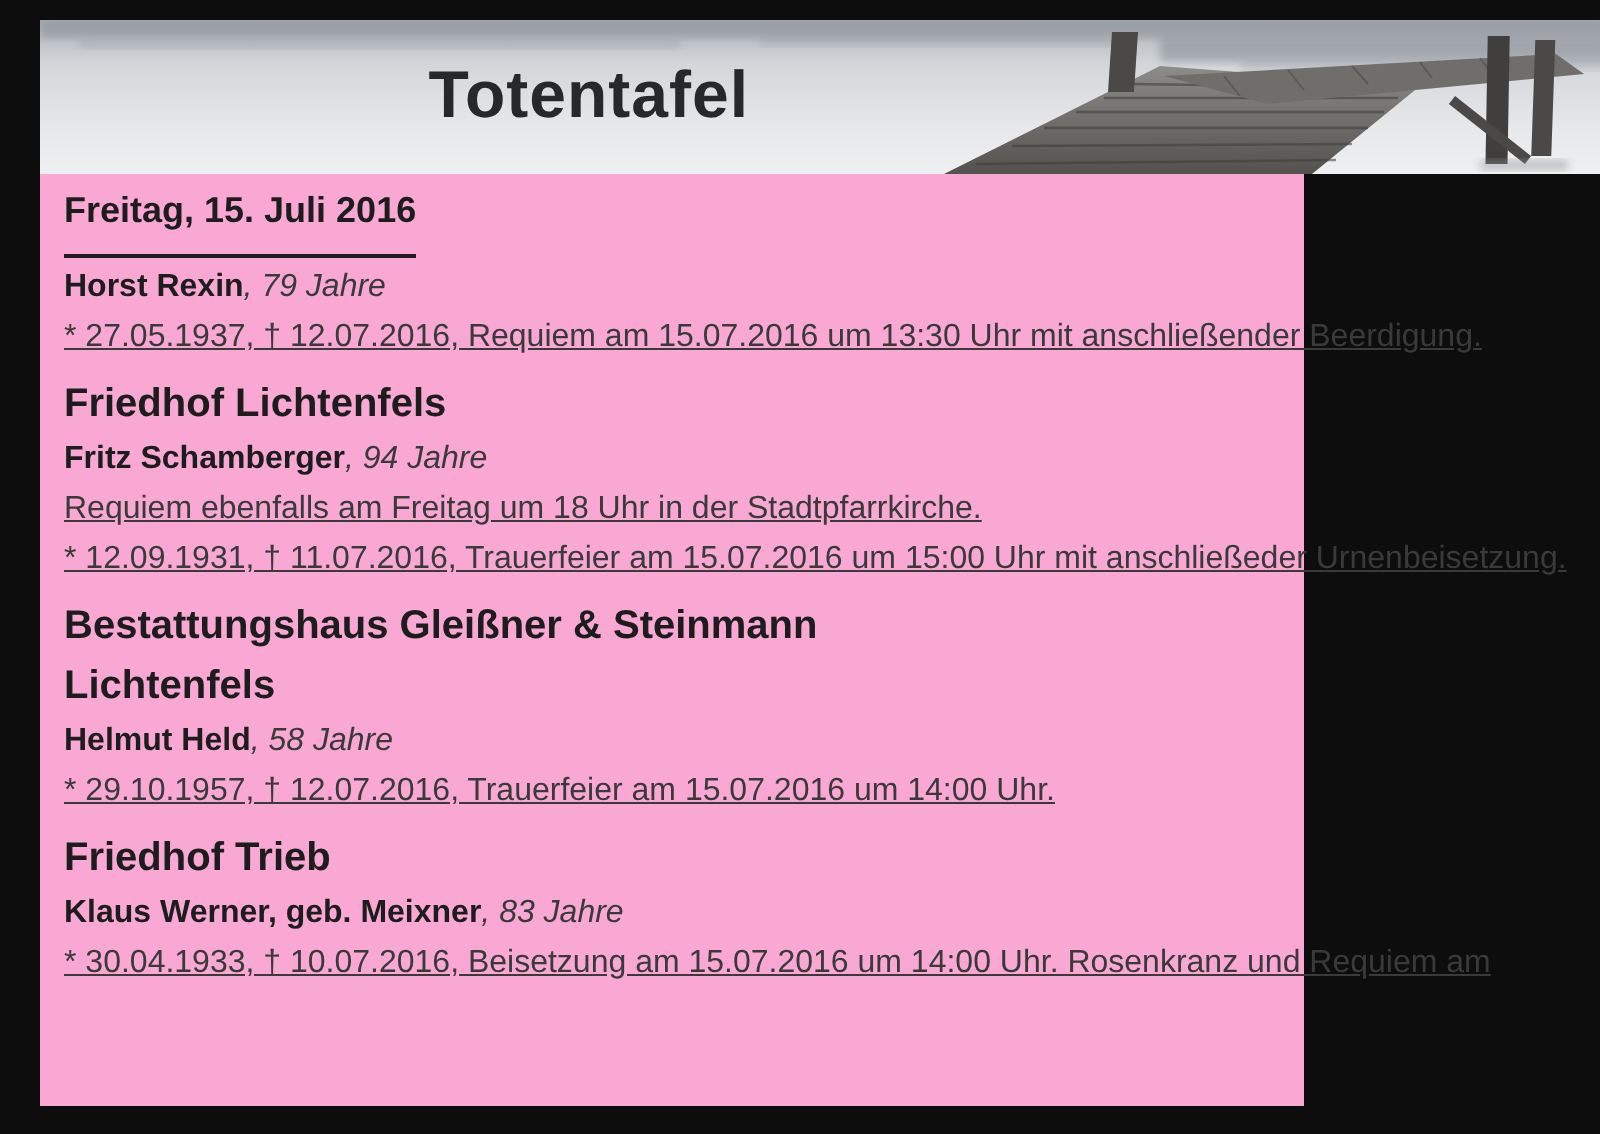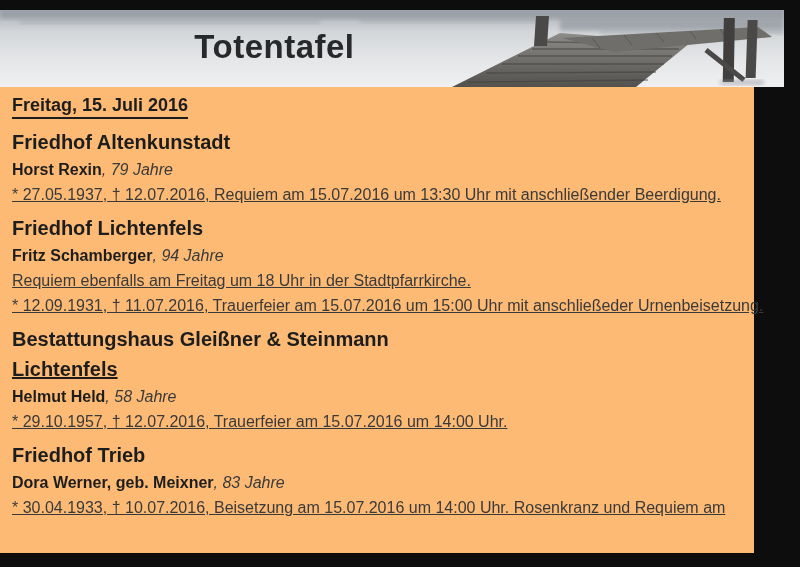--- a/index.html
+++ b/index.html
@@ -1,29 +1,29 @@
 <!DOCTYPE html>
 <html><head>
 <meta charset="utf-8">
 <style>
   html,body{margin:0;padding:0;background:#0d0d0d;}
   .page{position:relative;width:800px;height:567px;background:#0d0d0d;overflow:hidden;
         font-family:"Liberation Sans","DejaVu Sans",sans-serif;}
-  .content{position:absolute;top:10px;left:0;width:754px;height:543px;background:#fdba74;}
+  .content{position:absolute;top:10px;left:20px;width:632px;height:543px;background:#f9a8d4;}
   
   .banner{position:relative;width:784px;height:77px;overflow:hidden;background:#dfe1e4;}
   .banner svg{display:block;width:100%;height:100%;}
   .banner-title{position:absolute;left:35%;top:50%;transform:translate(-50%,-54%);
         font-size:33px;font-weight:bold;color:#26282a;letter-spacing:.5px;white-space:nowrap;}
   
   .body-text{padding:5px 14px 0 12px;color:#333;}
   .date-line{display:inline-block;font-size:18px;font-weight:bold;color:#1d1d1d;
-        border-bottom:2px solid #1d1d1d;padding-bottom:1px;margin:3px 0 2px 0;}
+        border-bottom:2px solid #1d1d1d;padding-bottom:11px;margin:3px 0 2px 0;}
   .section-heading{font-size:20px;font-weight:bold;color:#1d1d1d;margin:9px 0 3px 0;line-height:24px;}
-  .section-subheading{font-size:20px;font-weight:bold;color:#1d1d1d;margin:6px 0 3px 0;line-height:24px;text-decoration:underline;}
+  .section-subheading{font-size:20px;font-weight:bold;color:#1d1d1d;margin:6px 0 3px 0;line-height:24px;}
   .entry-line{font-size:16px;line-height:25px;white-space:nowrap;}
   .deceased-name{font-weight:bold;color:#1d1d1d;}
   .age-text{color:#3a3a3a;font-style:italic;}
   .detail-line{font-size:16px;line-height:25px;color:#3a3a3a;white-space:nowrap;text-decoration:underline;}
 </style>
 </head>
 <body>
 
 <div class="page">
   <div class="content">
@@ -84,21 +84,20 @@
       </svg>
       <div class="banner-title">Totentafel</div>
     </div>
 
     <div class="body-text">
 
       <div class="date-line">Freitag, 15. Juli 2016</div>
 
       
       <div>
-        <div class="section-heading">Friedhof Altenkunstadt</div>
         <div class="entry-line">
           <span class="deceased-name">Horst Rexin</span><span class="age-text">, 79 Jahre</span>
         </div>
         <div class="detail-line">* 27.05.1937, † 12.07.2016, Requiem am 15.07.2016 um 13:30 Uhr mit anschließender Beerdigung.</div>
       </div>
 
       
       <div>
         <div class="section-heading">Friedhof Lichtenfels</div>
         <div class="entry-line">
@@ -115,21 +114,21 @@
         <div class="entry-line">
           <span class="deceased-name">Helmut Held</span><span class="age-text">, 58 Jahre</span>
         </div>
         <div class="detail-line">* 29.10.1957, † 12.07.2016, Trauerfeier am 15.07.2016 um 14:00 Uhr.</div>
       </div>
 
       
       <div>
         <div class="section-heading">Friedhof Trieb</div>
         <div class="entry-line">
-          <span class="deceased-name">Dora Werner, geb. Meixner</span><span class="age-text">, 83 Jahre</span>
+          <span class="deceased-name">Klaus Werner, geb. Meixner</span><span class="age-text">, 83 Jahre</span>
         </div>
         <div class="detail-line">* 30.04.1933, † 10.07.2016,  Beisetzung am 15.07.2016 um 14:00 Uhr. Rosenkranz und Requiem am</div>
 
       </div>
 
     </div>
   </div>
 </div>
 
 </body></html>

